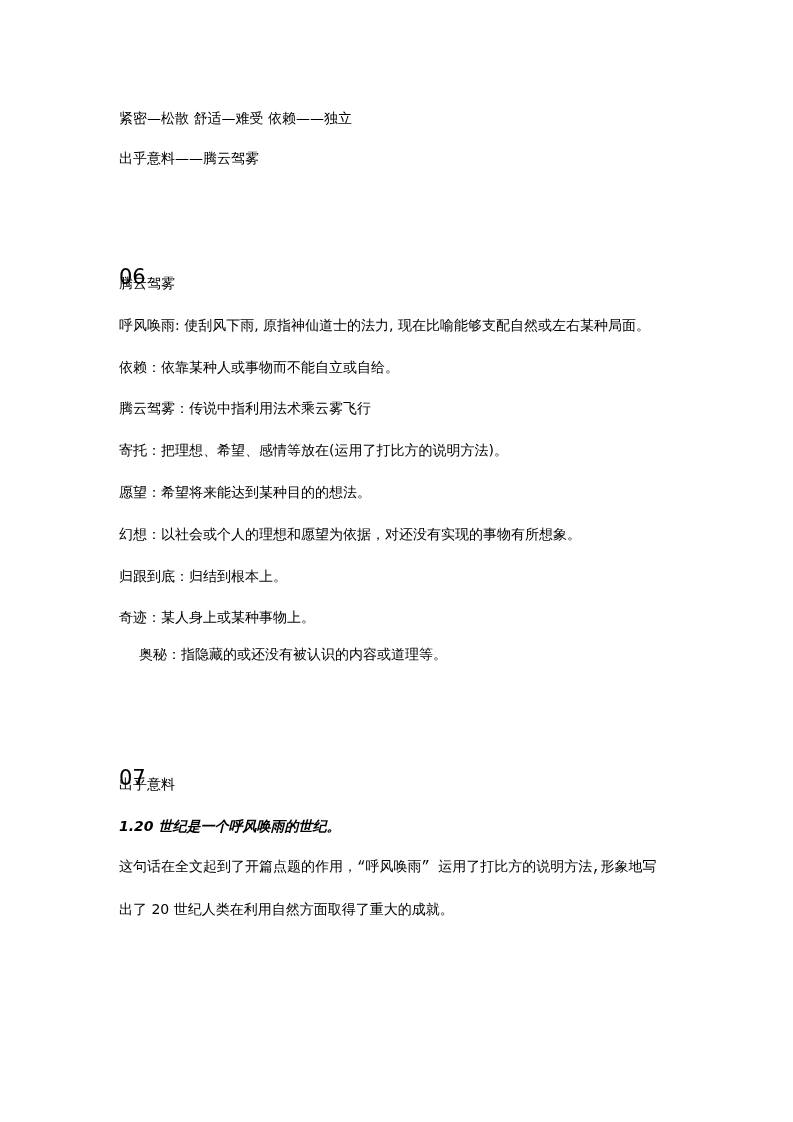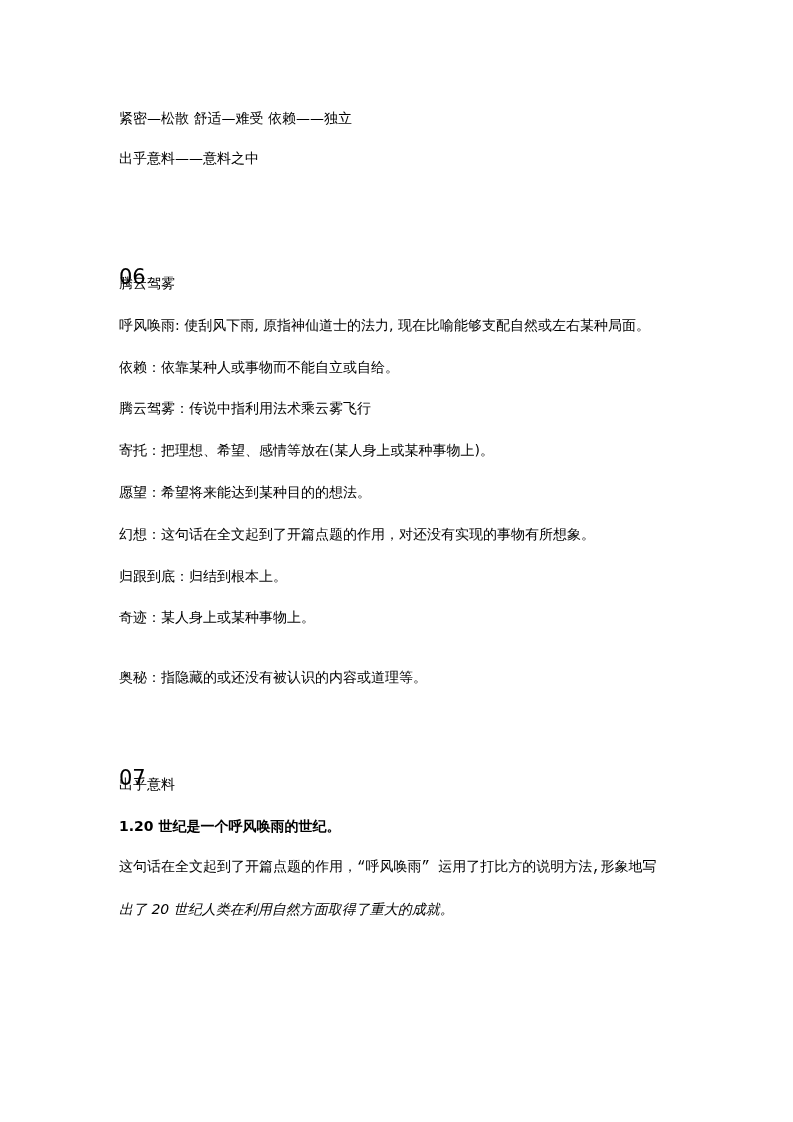--- a/index.html
+++ b/index.html
@@ -26,67 +26,68 @@
     .line {
       position: absolute;
       left: 119px;
       font-size: 14px;
       line-height: 20px;
       white-space: nowrap;
       letter-spacing: 0px;
     }
     .bold {
       font-weight: bold;
+      font-style: italic;
     }
     .heading-num {
       font-weight: normal;
       font-size: 21px;
       margin-top: 36px;
     }
     .term {
     }
   </style>
 </head>
 <body>
 
 <div class="page">
 
   <div class="line" style="top:108px;">紧密—松散  舒适—难受  依赖——独立</div>
-  <div class="line" style="top:148px;">出乎意料——意料之中</div>
+  <div class="line" style="top:148px;">出乎意料——腾云驾雾</div>
 
   <div class="line heading-num" style="top:231px;">06</div>
   <div class="line" style="top:273px;">腾云驾雾</div>
 
   <div class="line" style="top:315px;text-align:right;">
     <span class="term">呼风唤雨</span><span>: </span><span>使刮风下雨, 原指神仙道士的法力, 现在比喻能够支配自然或左右某种局面。</span>
   </div>
   <div class="line" style="top:357px;">
     <span class="term">依赖</span><span>：</span><span>依靠某种人或事物而不能自立或自给。</span>
   </div>
   <div class="line" style="top:398px;">
     <span class="term">腾云驾雾</span><span>：</span><span>传说中指利用法术乘云雾飞行</span>
   </div>
   <div class="line" style="top:440px;">
-    <span class="term">寄托</span><span>：</span><span>把理想、希望、感情等放在(某人身上或某种事物上)。</span>
+    <span class="term">寄托</span><span>：</span><span>把理想、希望、感情等放在(运用了打比方的说明方法)。</span>
   </div>
   <div class="line" style="top:482px;">
     <span class="term">愿望</span><span>：</span><span>希望将来能达到某种目的的想法。</span>
   </div>
   <div class="line" style="top:524px;">
-    <span class="term">幻想</span><span>：</span><span>这句话在全文起到了开篇点题的作用，对还没有实现的事物有所想象。</span>
+    <span class="term">幻想</span><span>：</span><span>以社会或个人的理想和愿望为依据，对还没有实现的事物有所想象。</span>
   </div>
   <div class="line" style="top:566px;">
     <span class="term">归跟到底</span><span>：</span><span>归结到根本上。</span>
   </div>
   <div class="line" style="top:607px;">
     <span class="term">奇迹</span><span>：</span><span>某人身上或某种事物上。</span>
   </div>
-  <div class="line" style="top:667px;">
+  <div class="line" style="top:644px;margin-left:20px;">
     <span class="term">奥秘</span><span>：</span><span>指隐藏的或还没有被认识的内容或道理等。</span>
   </div>
 
   <div class="line heading-num" style="top:732px;">07</div>
   <div class="line" style="top:774px;">出乎意料</div>
   <div class="line bold" style="top:816px;">1.20 世纪是一个呼风唤雨的世纪。</div>
   <div class="line" style="top:857px;font-family:Liberation Mono, monospace;">这句话在全文起到了开篇点题的作用，“呼风唤雨” 运用了打比方的说明方法,形象地写</div>
-  <div class="line" style="top:899px;font-style:italic;">出了 20 世纪人类在利用自然方面取得了重大的成就。</div>
+  <div class="line" style="top:899px;">出了 20 世纪人类在利用自然方面取得了重大的成就。</div>
 
 </div>
 
 </body></html>

